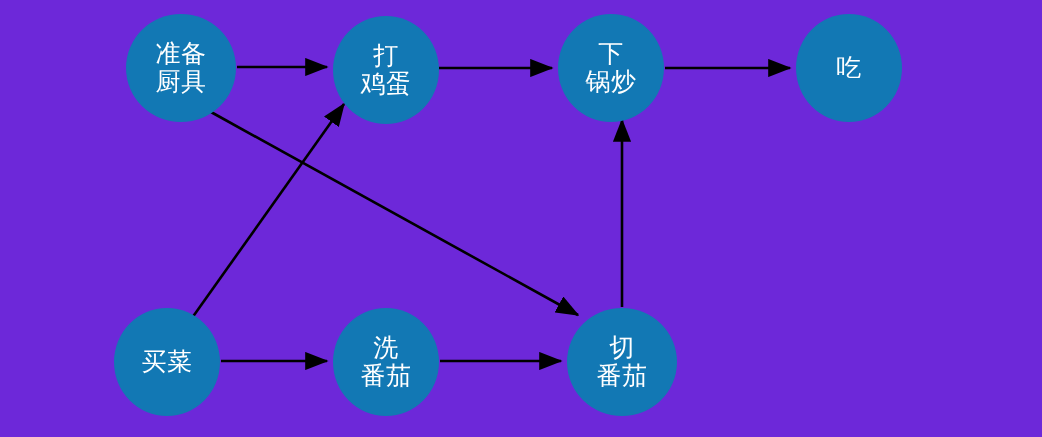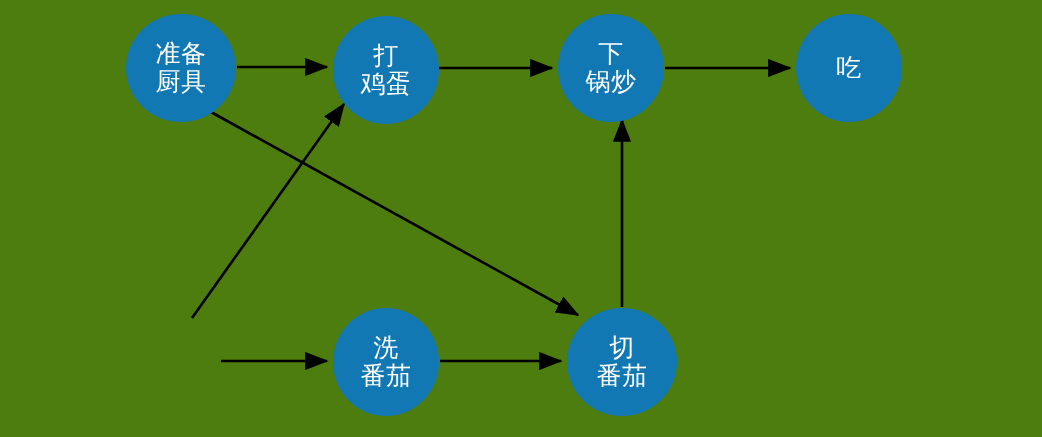--- a/index.html
+++ b/index.html
@@ -7,21 +7,21 @@
     padding: 0;
     background: #ffffff;
   }
   body {
     font-family: "DejaVu Sans", "Liberation Sans", sans-serif;
   }
   #canvas {
     position: relative;
     width: 1042px;
     height: 437px;
-    background: #4d7c0f;
+    background: #6d28d9;
     overflow: hidden;
   }
   #edge-layer {
     position: absolute;
     left: 0;
     top: 0;
     width: 1042px;
     height: 437px;
   }
   #node-layer {
@@ -84,20 +84,23 @@
         <span class="node-label" style="color: rgb(255, 255, 255);">打
 鸡蛋</span>
       </div>
       <div class="node" style="left: 558px; top: 14px; width: 106px; height: 108px; background: rgb(18, 120, 180);">
         <span class="node-label" style="color: rgb(255, 255, 255);">下
 锅炒</span>
       </div>
       <div class="node" style="left: 796px; top: 14px; width: 106px; height: 108px; background: rgb(18, 120, 180);">
         <span class="node-label" style="color: rgb(255, 255, 255);">吃</span>
       </div>
+      <div class="node" style="left: 114px; top: 308px; width: 106px; height: 108px; background: rgb(18, 120, 180);">
+        <span class="node-label" style="color: rgb(255, 255, 255);">买菜</span>
+      </div>
       <div class="node" style="left: 333px; top: 308px; width: 106px; height: 108px; background: rgb(18, 120, 180);">
         <span class="node-label" style="color: rgb(255, 255, 255);">洗
 番茄</span>
       </div>
       <div class="node" style="left: 567px; top: 308px; width: 110px; height: 108px; background: rgb(18, 120, 180);">
         <span class="node-label" style="color: rgb(255, 255, 255);">切
 番茄</span>
       </div>
     </div>
 

